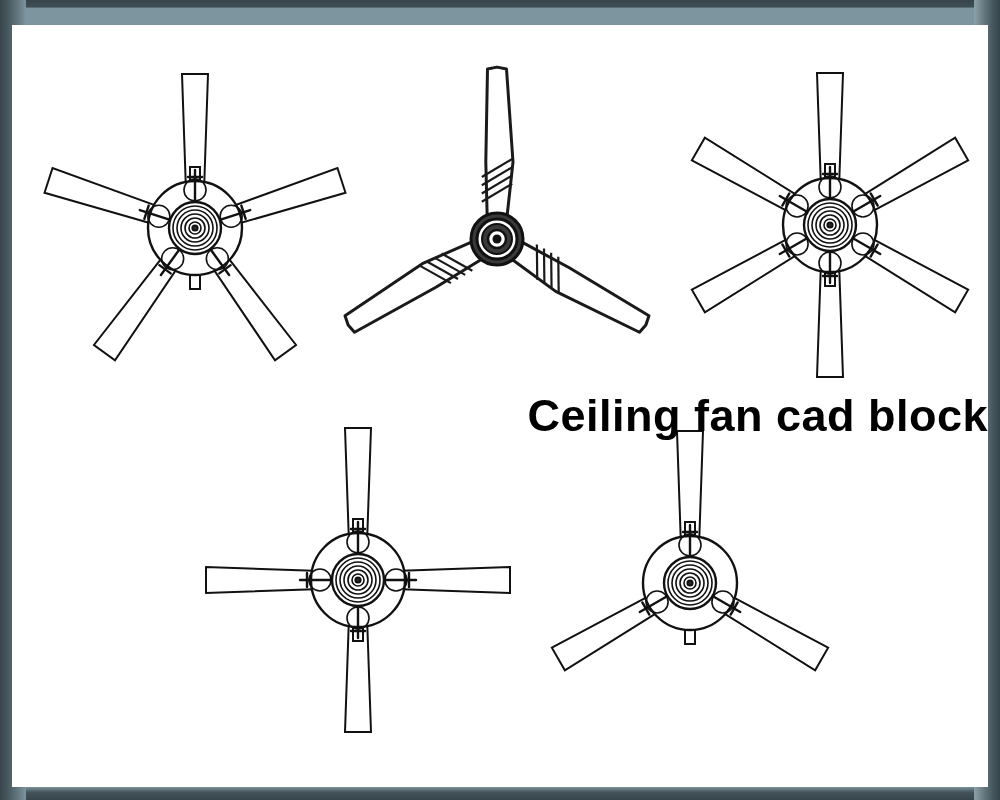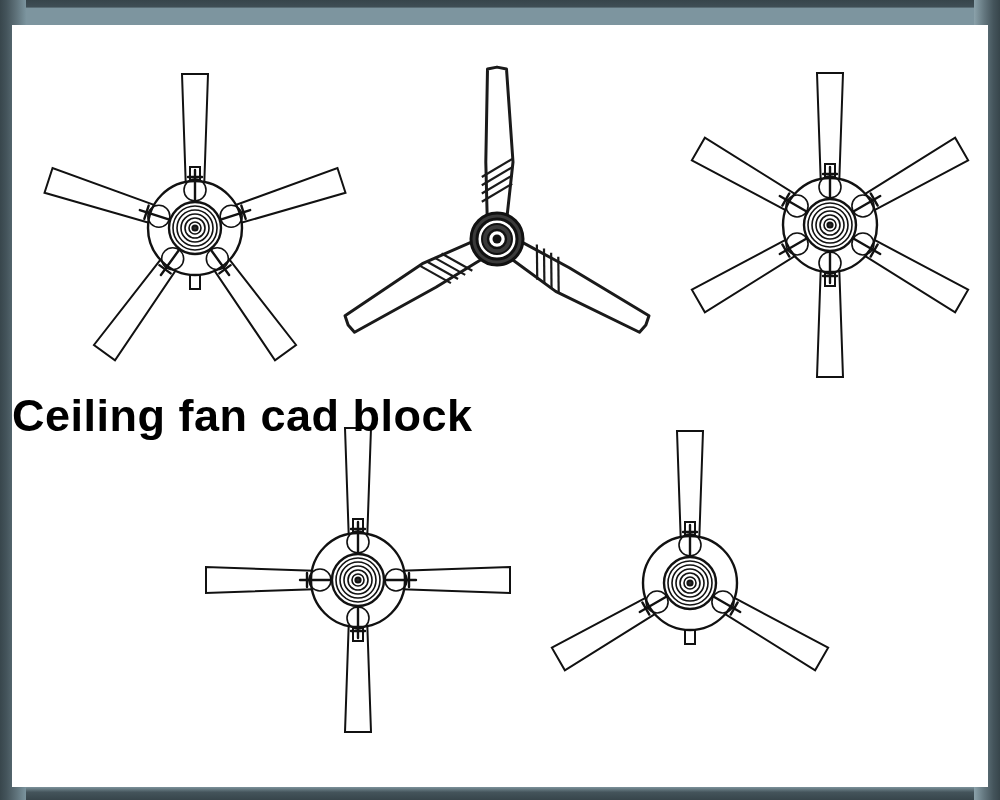--- a/index.html
+++ b/index.html
@@ -105,21 +105,21 @@
     stroke: #1a1a1a;
     stroke-width: 2.2;
   }
 
   
   #caption {
     position: absolute;
     left: 0;
     right: 0;
     top: 368px;
-    text-align: left;
+    text-align: right;
     font-family: "Liberation Sans", sans-serif;
     font-size: 45px;
     font-weight: bold;
     letter-spacing: 0.5px;
     color: #000000;
     line-height: 1;
     user-select: none;
   }
 </style>
 </head>

